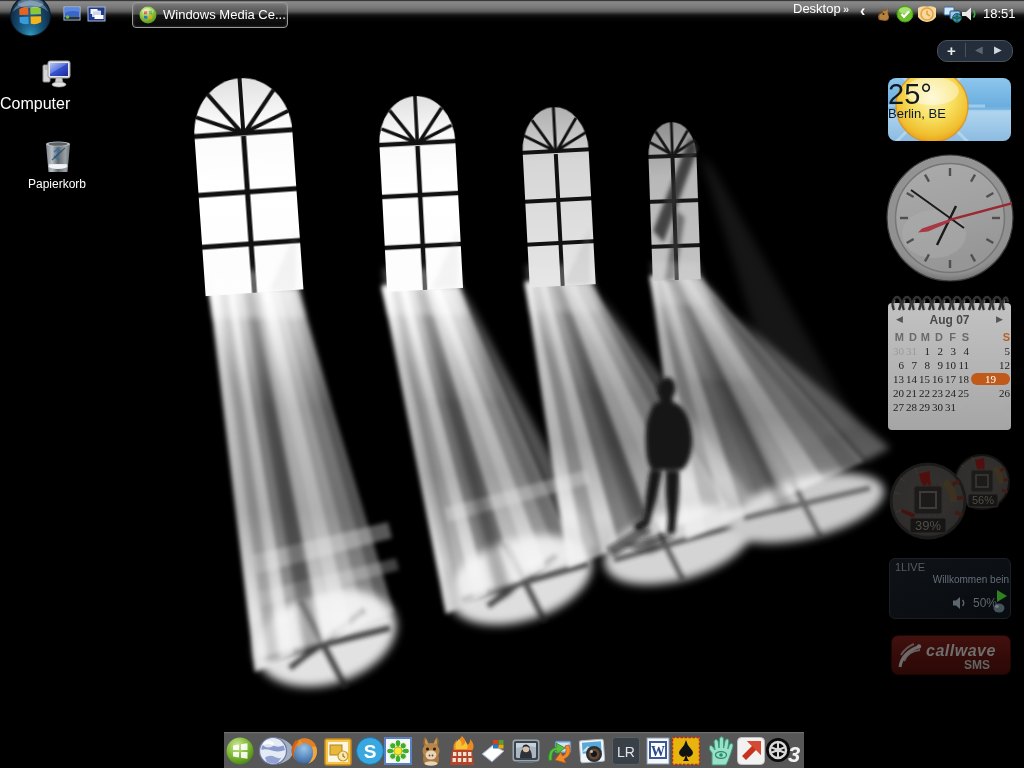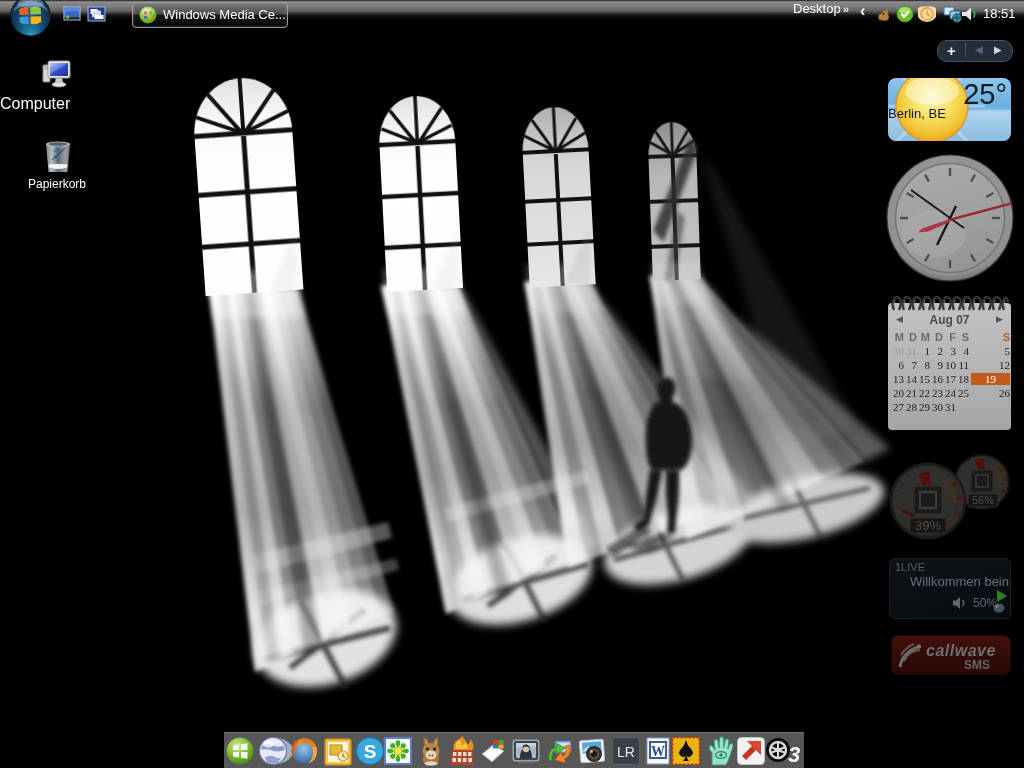--- a/index.html
+++ b/index.html
@@ -599,21 +599,21 @@
 <g stroke="#cfe8f8" stroke-width="3" opacity="0.5">
 <line x1="53" y1="0" x2="53" y2="106"></line>
         <line x1="0" y1="53" x2="106" y2="53"></line>
 <line x1="16" y1="16" x2="90" y2="90"></line>
         <line x1="90" y1="16" x2="16" y2="90"></line>
 </g>
 <circle cx="53" cy="53" r="36" fill="url(#sun)"></circle>
 <circle cx="53" cy="53" r="36" fill="none" stroke="#e08a10" stroke-width="1.5" opacity="0.7"></circle>
 <ellipse cx="53" cy="38" rx="27" ry="14" fill="#fff" opacity="0.42"></ellipse>
 </svg>
-<div class="abs" style="left:0;top:0px;width:119px;text-align:right;color:#101820;font-size:29px">25°</div>
+<div class="abs" style="left:0;top:0px;width:119px;text-align:left;color:#101820;font-size:29px">25°</div>
 <div class="abs" style="left:0;top:28px;width:117px;text-align:left;color:#0a1a2e;font-size:13px">Berlin, BE</div>
 </div>
 
 <svg class="abs" style="left:884px;top:152px" width="132" height="132" viewBox="0 0 132 132">
 <defs>
 <radialGradient id="ckrim" cx="0.5" cy="0.42" r="0.62">
         <stop offset="0" stop-color="#9e9e9e"></stop>
         <stop offset="0.85" stop-color="#909090"></stop>
         <stop offset="0.95" stop-color="#6e6e6e"></stop>
         <stop offset="1" stop-color="#4a4a4a"></stop>
@@ -715,21 +715,21 @@
           <td>11</td>
           <td>12</td>
         </tr>
 <tr style="color:#222;font-family:'Liberation Serif'">
           <td>13</td>
           <td>14</td>
           <td>15</td>
           <td>16</td>
           <td>17</td>
           <td>18</td>
-          <td><span style="background:#c05a1a;color:#fff;padding:0 14px;border-radius:0">19</span></td>
+          <td><span style="background:#c05a1a;color:#fff;padding:0 14px;border-radius:6px">19</span></td>
         </tr>
 <tr style="color:#222;font-family:'Liberation Serif'">
           <td>20</td>
           <td>21</td>
           <td>22</td>
           <td>23</td>
           <td>24</td>
           <td>25</td>
           <td>26</td>
         </tr>
@@ -819,21 +819,21 @@
         <line x1="4" y1="13" x2="4" y2="16"></line>
         <line x1="9" y1="13" x2="9" y2="16"></line>
       </g>
 <rect x="-18" y="17" width="36" height="15" rx="2" fill="#1c1a18" stroke="#3a3836"></rect>
 <text x="0" y="29" text-anchor="middle" font-size="13" fill="#605e5a" font-family="Liberation Sans">39%</text>
 </g>
 </svg>
 
 <div class="abs" style="left:889px;top:558px;width:120px;height:59px;border-radius:6px;background:linear-gradient(160deg,#0f1317 0%,#0b0f13 60%,#080c10 100%);border:1px solid #1a1f23">
 <div class="abs" style="left:5px;top:2px;color:#545c63;font-size:11px">1LIVE</div>
-<div class="abs" style="left:0;top:15px;width:119px;text-align:right;color:#646e77;font-size:13px;white-space:nowrap">Willkommen bein</div>
+<div class="abs" style="left:0;top:15px;width:119px;text-align:right;color:#646e77;font-size:10px;white-space:nowrap">Willkommen bein</div>
 <svg class="abs" style="left:62px;top:37px" width="16" height="14" viewBox="0 0 16 14">
       <path d="M1,4.5 L4,4.5 L8,1 L8,13 L4,9.5 L1,9.5 Z" fill="#5e666e"></path>
       <path d="M10.5,4 Q13,7 10.5,10" stroke="#5e666e" stroke-width="1.4" fill="none"></path>
     </svg>
 <div class="abs" style="left:83px;top:37px;color:#5e666e;font-size:12px">50%</div>
 <svg class="abs" style="left:106px;top:30px" width="12" height="14" viewBox="0 0 12 14">
       <path d="M1,1 L11,7 L1,13 Z" fill="#2e8220"></path>
     </svg>
 <svg class="abs" style="left:103px;top:44px" width="13" height="11" viewBox="0 0 13 11">
       <ellipse cx="6" cy="5" rx="5.5" ry="4.5" fill="#46525a"></ellipse>

